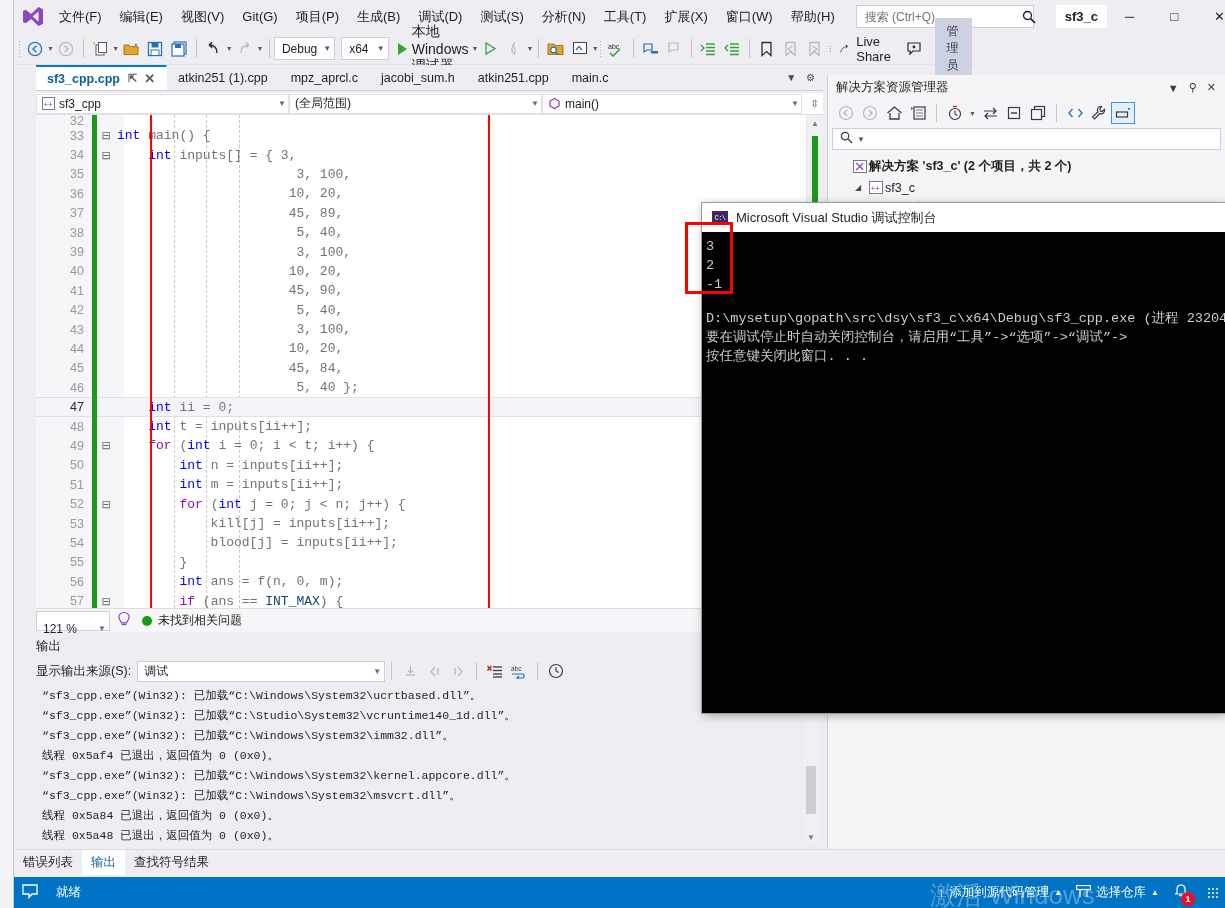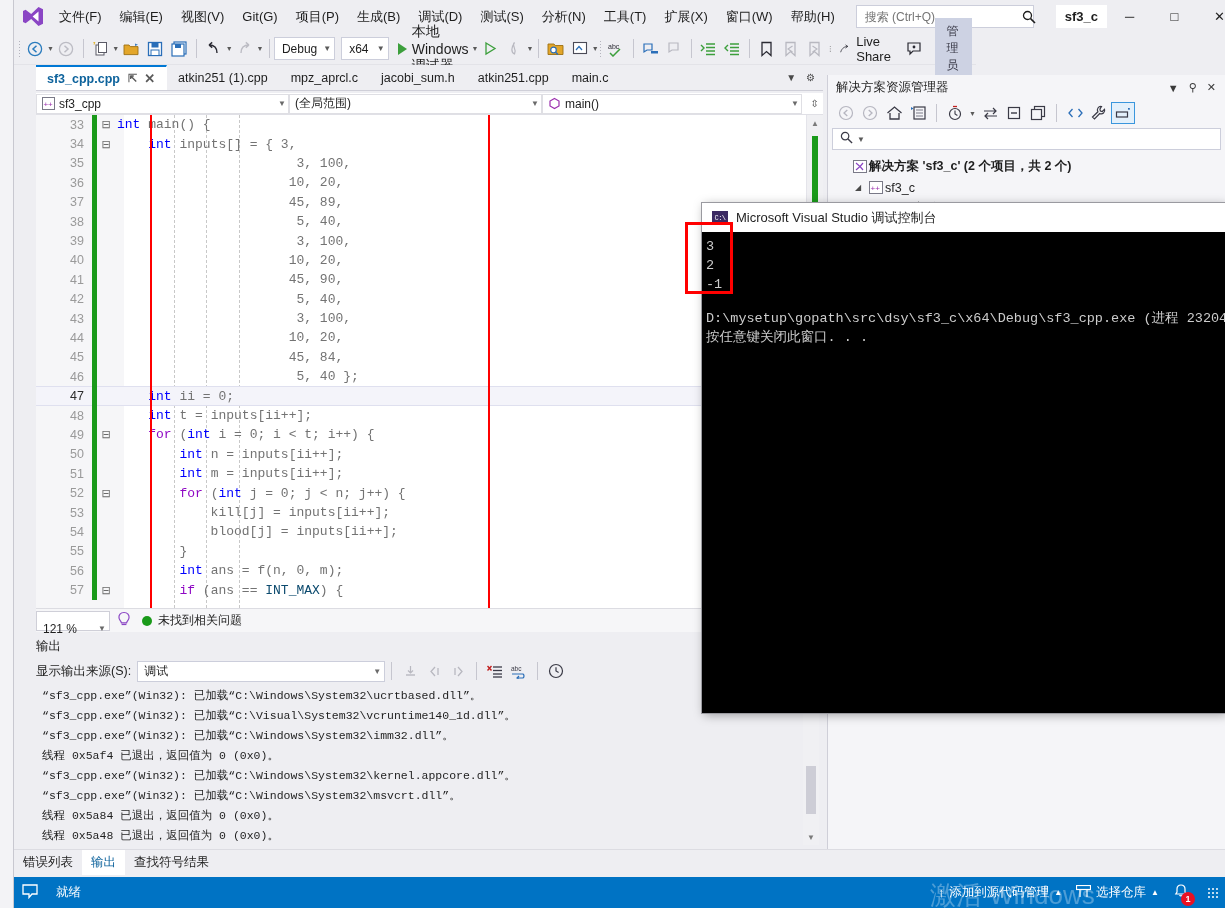--- a/index.html
+++ b/index.html
@@ -598,20 +598,21 @@
   </div>
 
   <div class="editor">
     <div class="gutter-sel"></div>
 
     <div class="iguide" style="left:138px"></div>
     <div class="iguide" style="left:170px"></div>
     <div class="iguide" style="left:203px"></div>
 
     <div class="code-rows" id="code-rows">
+        <div class="crow" style="height: 11px;"><span class="lnum">32</span><span class="chgbar" style="height: 11px;"></span><span class="fold"></span><span class="ctext"></span></div>
         <div class="crow"><span class="lnum">33</span><span class="chgbar"></span><span class="fold">⊟</span><span class="ctext"><span class="kw">int</span><span class="id"> main() {</span></span></div>
         <div class="crow"><span class="lnum">34</span><span class="chgbar"></span><span class="fold">⊟</span><span class="ctext"><span class="id">    </span><span class="kw">int</span><span class="id"> inputs[] = { 3,</span></span></div>
         <div class="crow"><span class="lnum">35</span><span class="chgbar"></span><span class="fold"></span><span class="ctext"><span class="id">                       3, 100,</span></span></div>
         <div class="crow"><span class="lnum">36</span><span class="chgbar"></span><span class="fold"></span><span class="ctext"><span class="id">                      10, 20,</span></span></div>
         <div class="crow"><span class="lnum">37</span><span class="chgbar"></span><span class="fold"></span><span class="ctext"><span class="id">                      45, 89,</span></span></div>
         <div class="crow"><span class="lnum">38</span><span class="chgbar"></span><span class="fold"></span><span class="ctext"><span class="id">                       5, 40,</span></span></div>
         <div class="crow"><span class="lnum">39</span><span class="chgbar"></span><span class="fold"></span><span class="ctext"><span class="id">                       3, 100,</span></span></div>
         <div class="crow"><span class="lnum">40</span><span class="chgbar"></span><span class="fold"></span><span class="ctext"><span class="id">                      10, 20,</span></span></div>
         <div class="crow"><span class="lnum">41</span><span class="chgbar"></span><span class="fold"></span><span class="ctext"><span class="id">                      45, 90,</span></span></div>
         <div class="crow"><span class="lnum">42</span><span class="chgbar"></span><span class="fold"></span><span class="ctext"><span class="id">                       5, 40,</span></span></div>
@@ -712,21 +713,21 @@
       <span class="otb-sep"></span>
       <span class="otb-btn">
         <svg width="16" height="16" viewBox="0 0 16 16">
           <circle cx="8" cy="8" r="6.5" fill="none" stroke="#3a3a46" stroke-width="1.2"></circle>
           <path d="M8 4.2 V8 l2.6 1.6" fill="none" stroke="#3a3a46" stroke-width="1.2"></path>
         </svg>
       </span>
     </div>
     <div class="out-body" id="out-body">
         <div class="out-line">“sf3_cpp.exe”(Win32): 已加载“C:\Windows\System32\ucrtbased.dll”。</div>
-        <div class="out-line">“sf3_cpp.exe”(Win32): 已加载“C:\Visual\System32\vcruntime140_1d.dll”。</div>
+        <div class="out-line">“sf3_cpp.exe”(Win32): 已加载“C:\Studio\System32\vcruntime140_1d.dll”。</div>
         <div class="out-line">“sf3_cpp.exe”(Win32): 已加载“C:\Windows\System32\imm32.dll”。</div>
         <div class="out-line">线程 0x5af4 已退出，返回值为 0 (0x0)。</div>
         <div class="out-line">“sf3_cpp.exe”(Win32): 已加载“C:\Windows\System32\kernel.appcore.dll”。</div>
         <div class="out-line">“sf3_cpp.exe”(Win32): 已加载“C:\Windows\System32\msvcrt.dll”。</div>
         <div class="out-line">线程 0x5a84 已退出，返回值为 0 (0x0)。</div>
         <div class="out-line">线程 0x5a48 已退出，返回值为 0 (0x0)。</div>
       </div>
     <div class="out-vscroll">
       <div class="ar">▲</div>
       <div class="th"></div>
@@ -911,18 +912,19 @@
     <div class="console-title">
       <span class="console-ico">C:\</span>
       <span>Microsoft Visual Studio 调试控制台</span>
     </div>
     <div class="console-body" id="console-body">
         <div class="cl">3</div>
         <div class="cl">2</div>
         <div class="cl">-1</div>
         <div class="gap"></div>
         <div class="cl">D:\mysetup\gopath\src\dsy\sf3_c\x64\Debug\sf3_cpp.exe (进程 23204</div>
+        <div class="cl">要在调试停止时自动关闭控制台，请启用“工具”-&gt;“选项”-&gt;“调试”-&gt;</div>
         <div class="cl">按任意键关闭此窗口. . .</div>
       </div>
   </div>
   <div class="console-red"></div>
 
 </div>
 
 </body></html>

